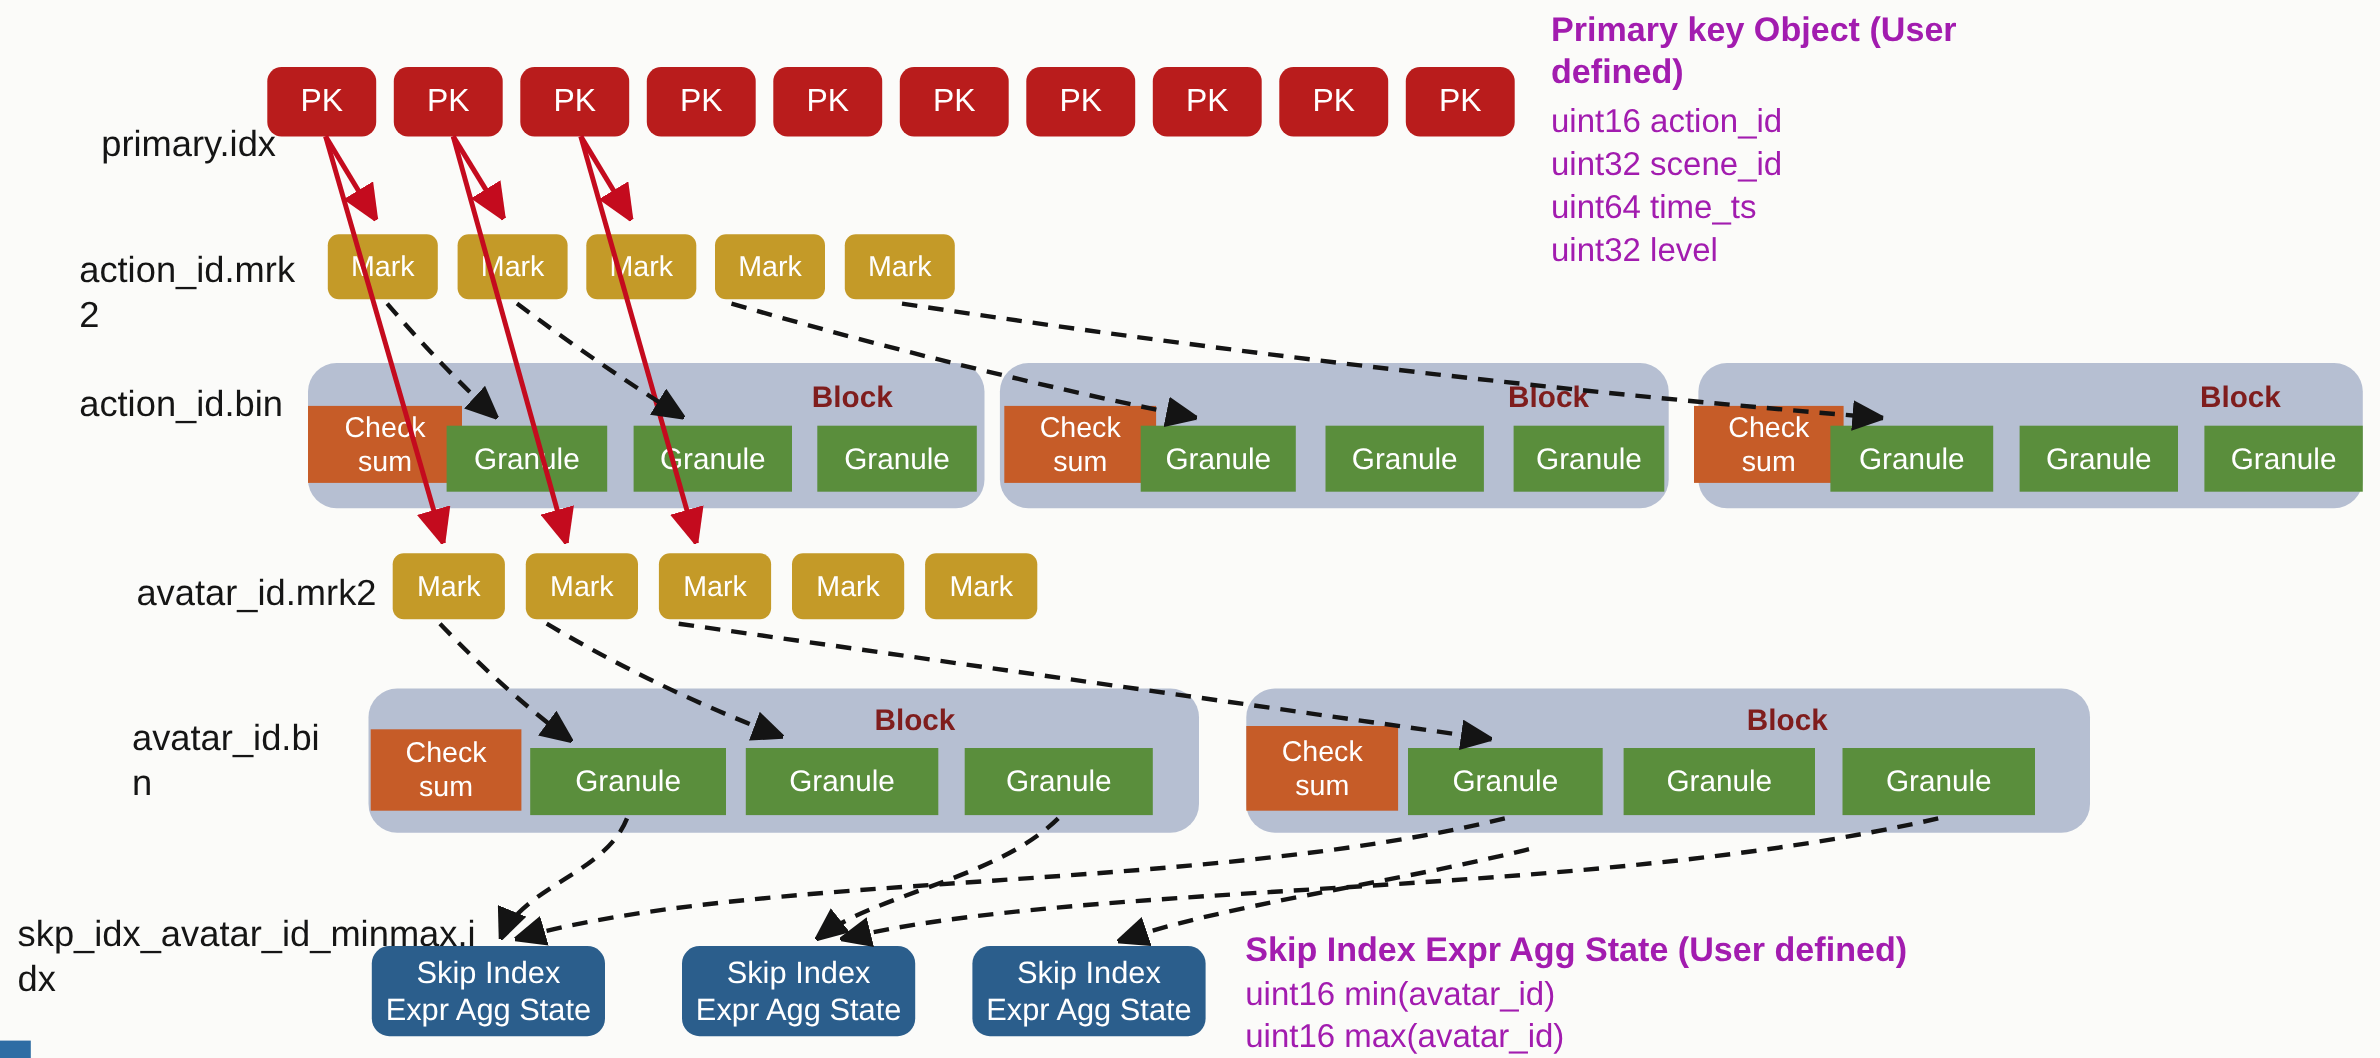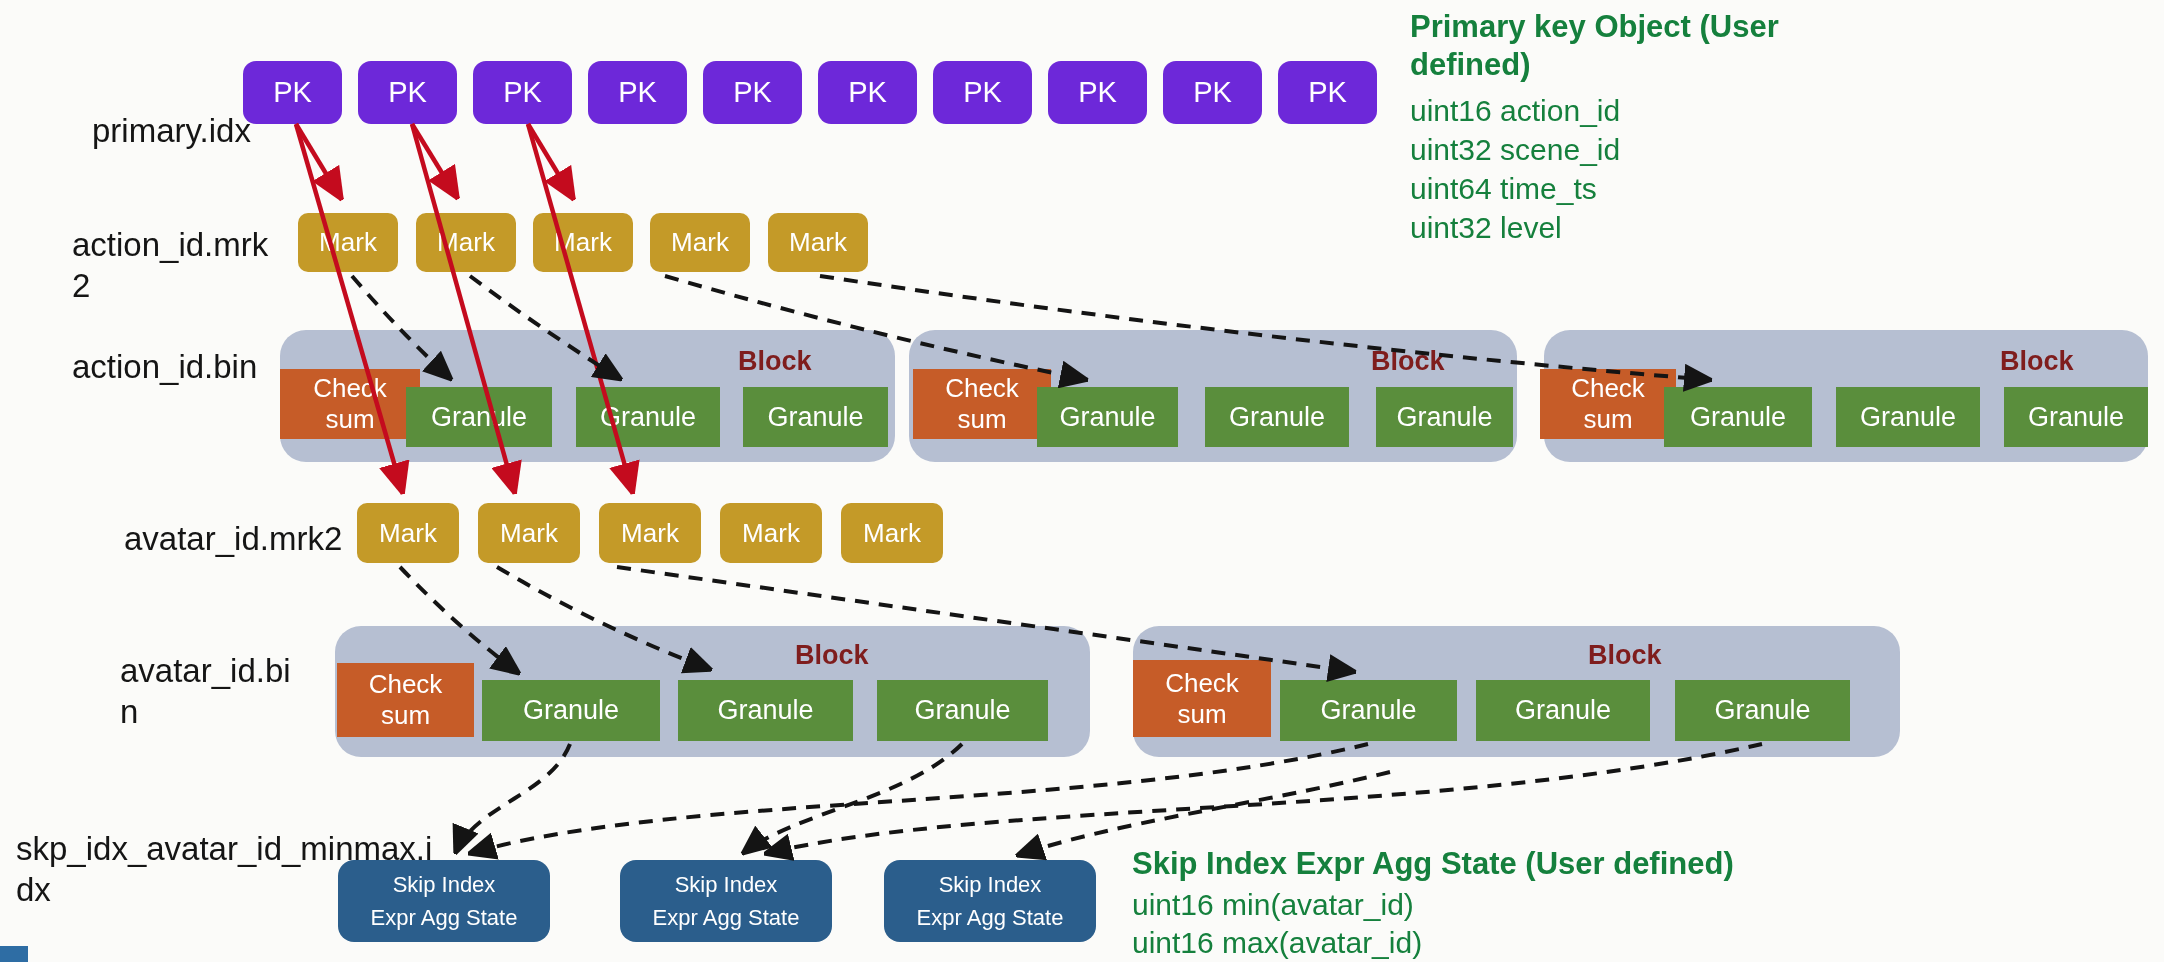--- a/index.html
+++ b/index.html
@@ -9,32 +9,32 @@
     font-family:"Liberation Sans","DejaVu Sans",sans-serif;
   }
   .row-label{
     position:absolute;color:#151515;font-size:33px;line-height:41px;
     white-space:pre-line;letter-spacing:0px;
   }
   .box{
     position:absolute;display:flex;align-items:center;justify-content:center;
     color:#fff;text-align:center;z-index:3;
   }
-  .pk{background:#6d28d9;border-radius:13px;font-size:29px;}
+  .pk{background:#b91c1c;border-radius:13px;font-size:29px;}
   .markbox{background:#c49a28;border-radius:10px;font-size:26px;}
   .granule{background:#5a8e3c;border-radius:0;font-size:27px;}
   .checksum{background:#c65c28;border-radius:0;font-size:26px;line-height:31px;padding:0 8px;}
-  .skipbox{background:#2b5e8c;border-radius:16px;font-size:22px;line-height:33px;white-space:pre-line;}
+  .skipbox{background:#2b5e8c;border-radius:16px;font-size:28px;line-height:33px;white-space:pre-line;}
   .blockc{
     position:absolute;background:#b6bfd2;border-radius:26px;z-index:1;
   }
   .block-label{
     position:absolute;color:#7f1d1d;font-size:27px;z-index:2;font-weight:700;
   }
-  .textblock{position:absolute;color:#15803d;z-index:2;}
+  .textblock{position:absolute;color:#a21caf;z-index:2;}
   .textblock .tb-title{font-weight:bold;white-space:pre-line;}
   .textblock .tb-fields{white-space:pre-line;}
   #pk-annot .tb-title{font-size:31px;line-height:38px;}
   #pk-annot .tb-fields{font-size:30px;line-height:39px;margin-top:7px;}
   #mark-annot .tb-title{font-size:29px;line-height:32px;}
   #mark-annot .tb-fields{font-size:29px;line-height:37px;margin-top:6px;}
   #skip-annot .tb-title{font-size:31px;line-height:36px;}
   #skip-annot .tb-fields{font-size:30px;line-height:38px;margin-top:4px;}
   #arrows{position:absolute;left:0;top:0;z-index:5;pointer-events:none;}
   #corner-strip{position:absolute;left:0;top:946px;width:28px;height:16px;background:#2e6da4;z-index:2;}

